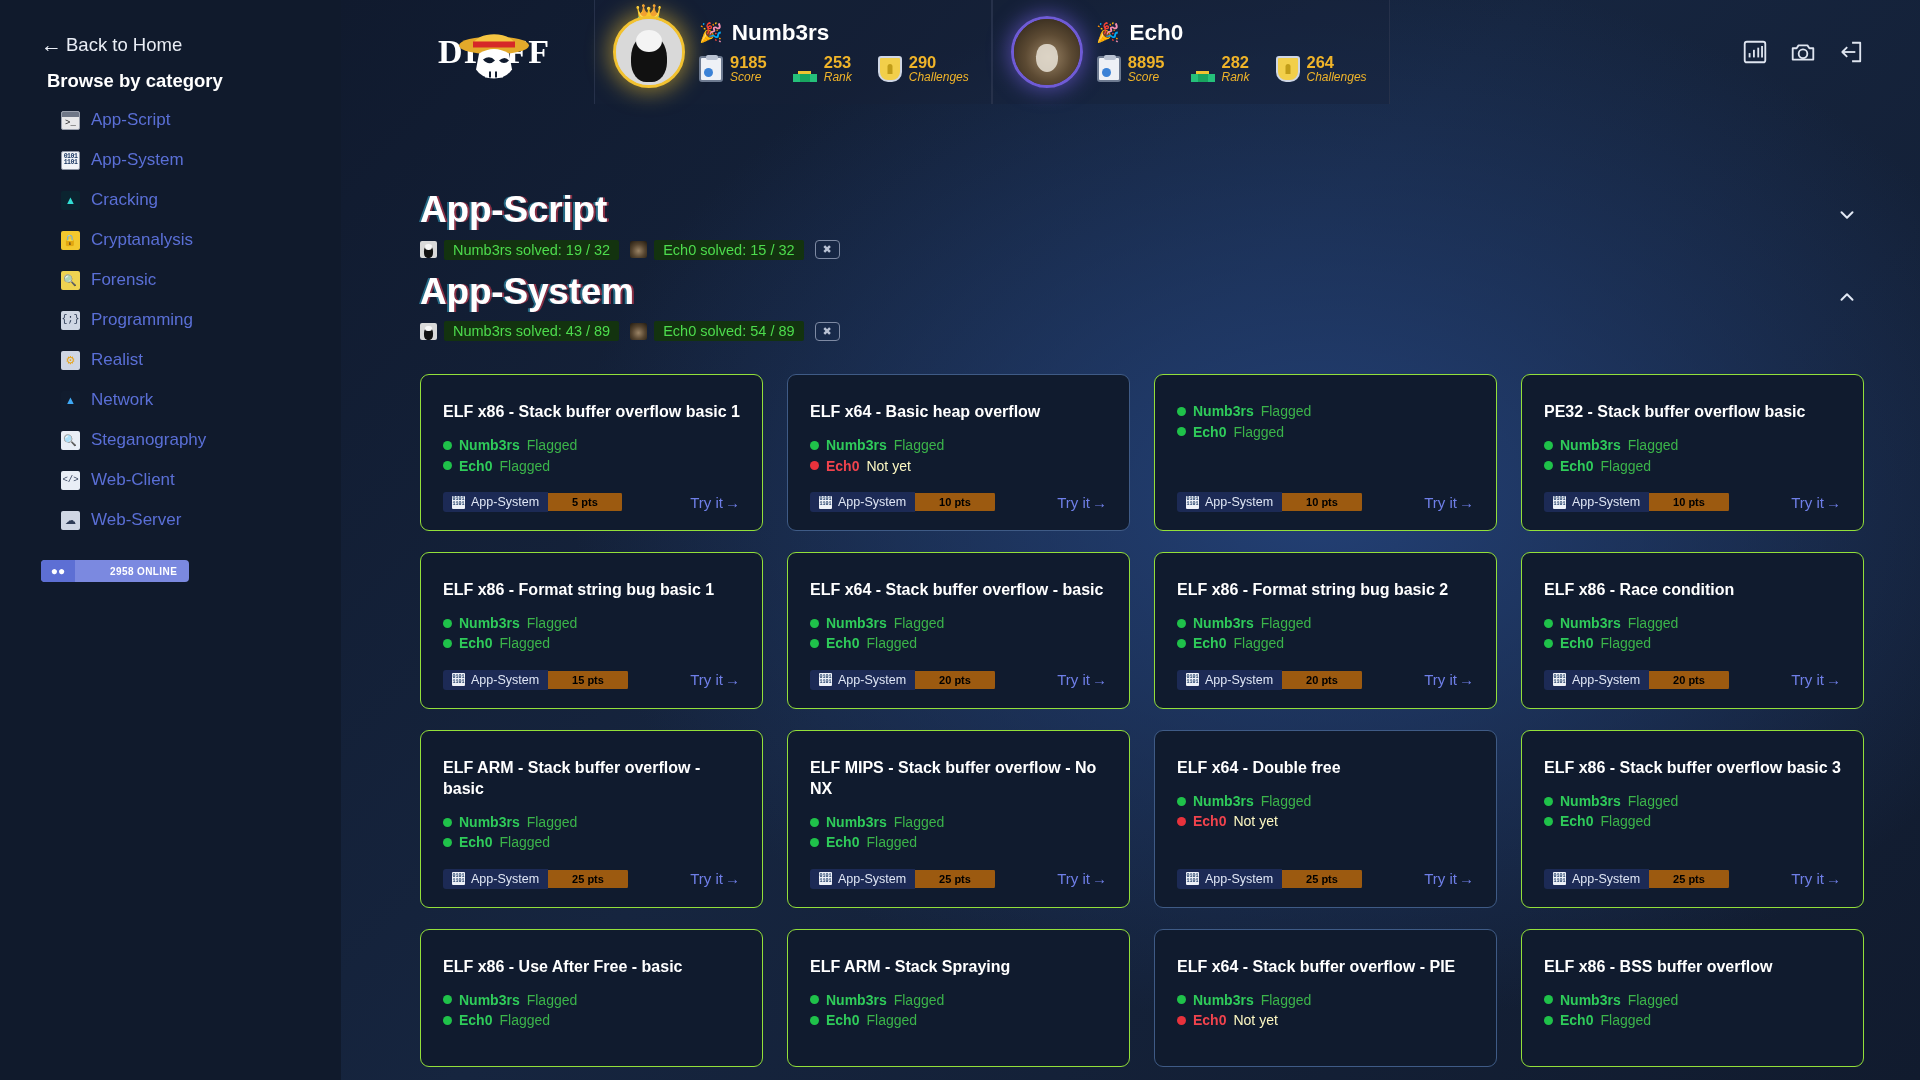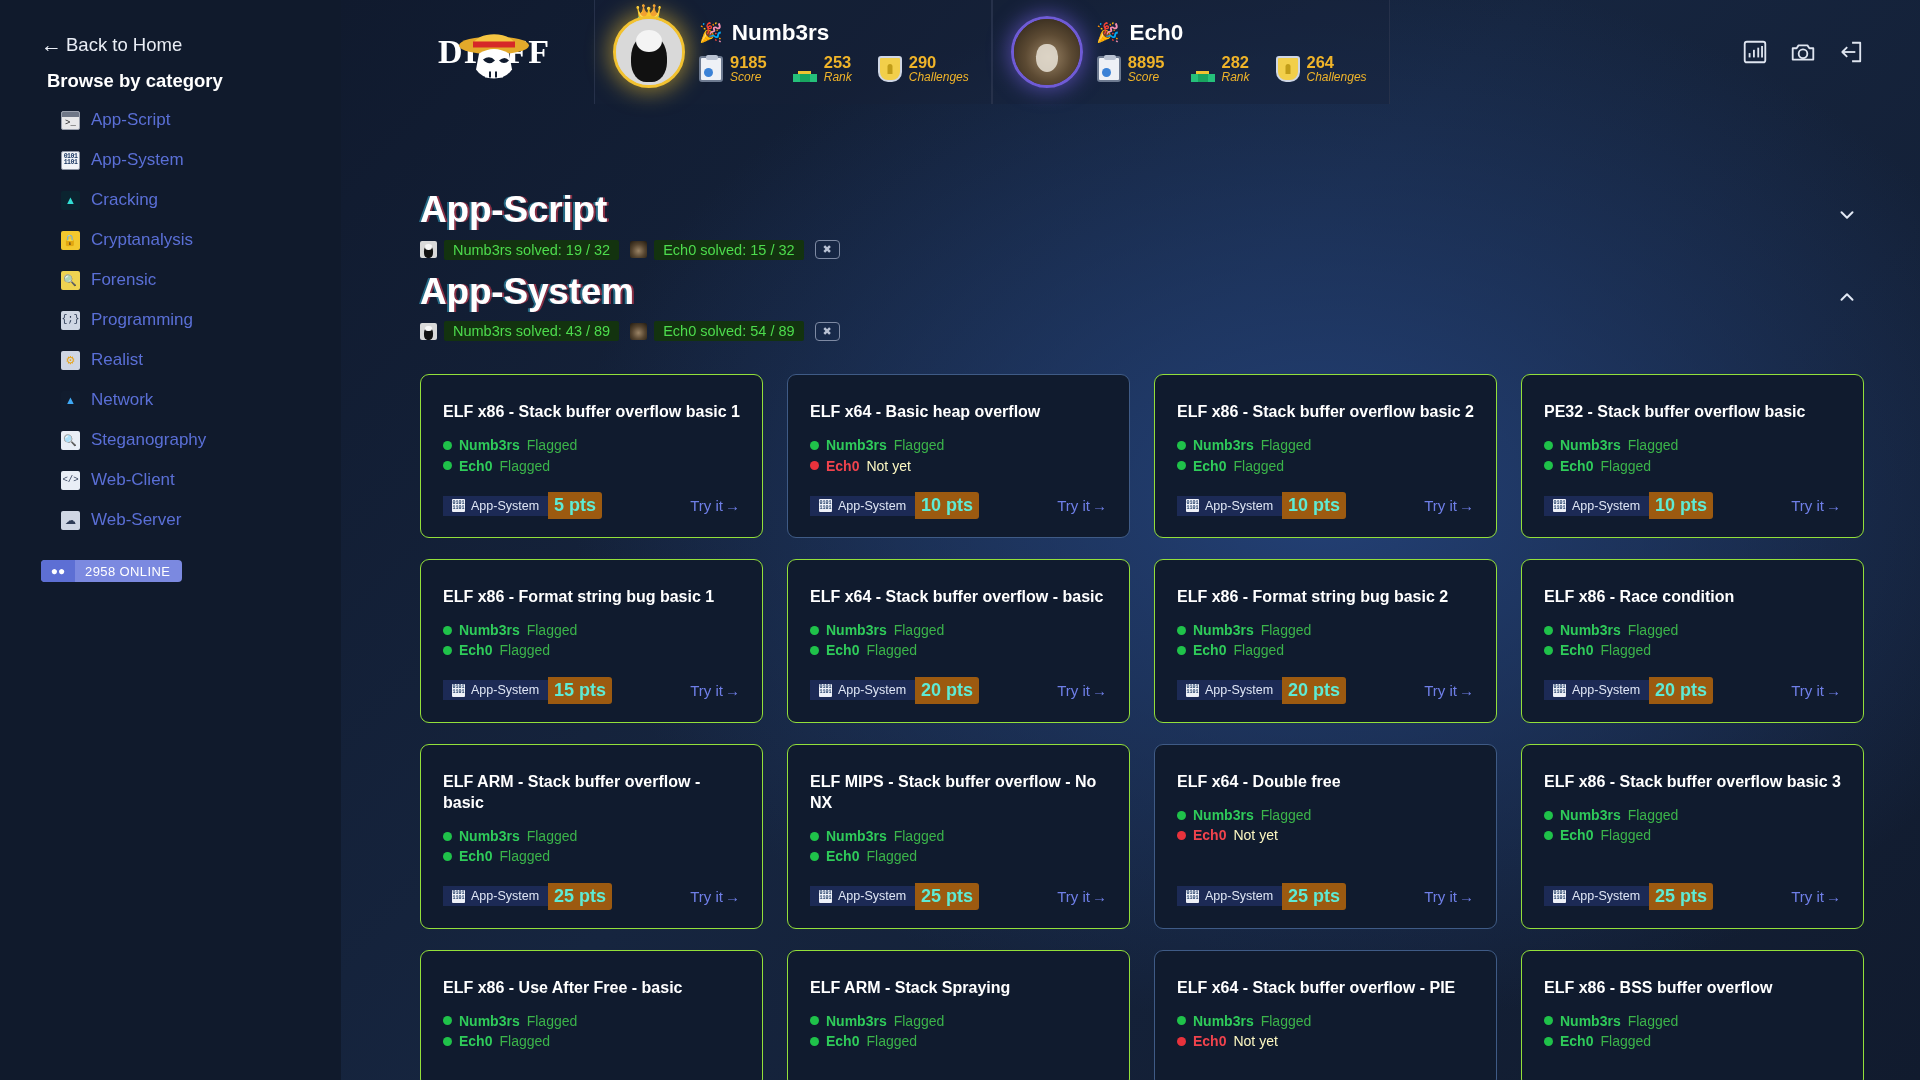--- a/index.html
+++ b/index.html
@@ -61,22 +61,22 @@
     display:inline-flex; align-items:center;
     height:22px; border-radius:4px; overflow:hidden;
     background:#7b89e0; cursor:pointer; width:auto;
   }
   .discord-ico {
     width:34px; height:22px; background:#5d6fd4;
     display:flex; align-items:center; justify-content:center;
     color:#fff; font-size:12px;
   }
   .discord-txt {
-    padding:0 12px 0 10px; font-size:13px; font-weight:normal;
-    color:#ffffff; letter-spacing:.4px;
+    padding:0 12px 0 10px; font-size:10px; font-weight:bold;
+    color:#ffffff; letter-spacing:.4px;margin-left:25px;
   }
 
   
   .main {
     flex:1; height:1080px; position:relative;
     background:
       radial-gradient(1100px 780px at 62% 46%, #234075 0%, rgba(35,64,117,0) 68%),
       linear-gradient(135deg,#101a2e 0%, #16253f 45%, #111b2e 100%);
     overflow:hidden;
   }
@@ -219,21 +219,21 @@
   .tag-cat {
     background:#1c2a55; color:#dfe6f5; font-size:12.5px;
     padding:3px 9px; display:flex; align-items:center; gap:6px;
   }
   .tag-cat .binico {
     width:13px; height:13px; background:#eef1f8; color:#13315e;
     font-size:5px; font-weight:bold; font-family:"Liberation Mono", monospace;
     display:flex; flex-direction:column; align-items:center; justify-content:center;
     line-height:5px; border-radius:1px;
   }
-  .tag-pts { background:#9c5a10; color:#5eead4; font-size:18px; font-weight:bold; padding:3px 6px; }
+  .tag-pts { background:#9c5a10; color:#000000; font-size:11px; font-weight:bold; padding:3px 24px; }
   .tryit {
     margin-left:auto; color:#6f7fe8; font-size:15px;
     display:flex; align-items:center; gap:2px;
   }
 </style>
 </head>
 <body>
 
 <div class="app">
 
@@ -519,21 +519,20 @@
                   </span>
                   <span class="tag-pts">10 pts</span>
                 </span>
                 <span class="tryit">
                   <span>Try it</span>
                   <span>→</span>
                 </span>
               </div>
             </div>
             <div class="card both-flagged">
-              <div class="card-title">ELF x86 - Stack buffer overflow basic 2</div>
               <div class="card-status">
                 <div class="st-row">
                   <span class="dot ok"></span>
                   <span class="st-user ok">Numb3rs</span>
                   <span class="st-state ok">Flagged</span>
                 </div>
                 <div class="st-row">
                   <span class="dot ok"></span>
                   <span class="st-user ok">Ech0</span>
                   <span class="st-state ok">Flagged</span>

